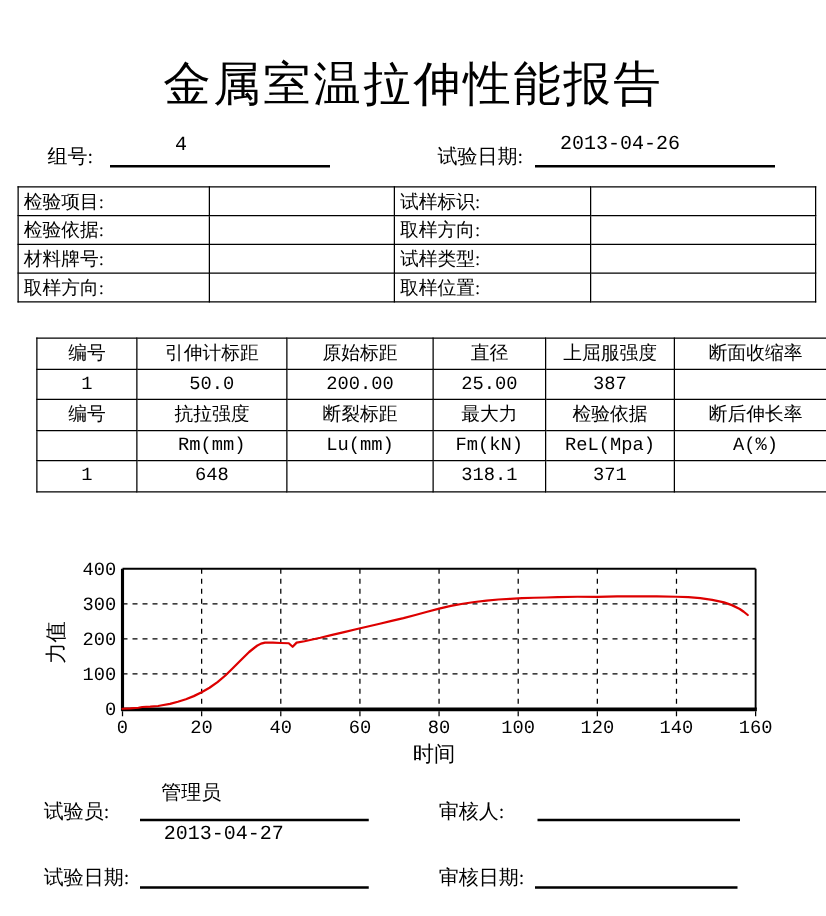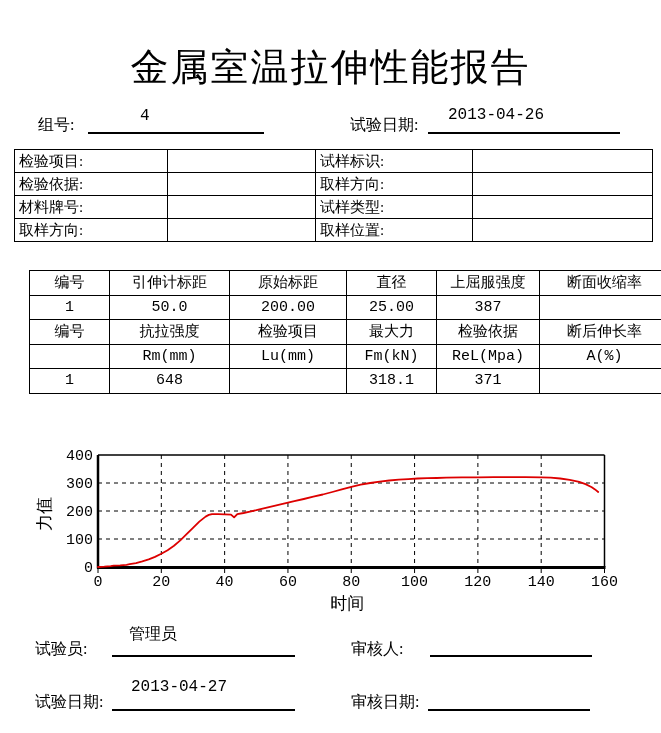--- a/index.html
+++ b/index.html
@@ -100,21 +100,21 @@
       <td>1</td>
       <td>50.0</td>
       <td>200.00</td>
       <td>25.00</td>
       <td>387</td>
       <td></td>
     </tr>
     <tr>
       <td>编号</td>
       <td>抗拉强度</td>
-      <td>检验项目</td>
+      <td>断裂标距</td>
       <td>最大力</td>
       <td>检验依据</td>
       <td>断后伸长率</td>
     </tr>
     <tr class="mono">
       <td></td>
       <td>Rm(mm)</td>
       <td>Lu(mm)</td>
       <td>Fm(kN)</td>
       <td>ReL(Mpa)</td>
@@ -177,19 +177,19 @@
   <div class="lbl" style="left:35px;top:639px;">试验员:</div>
   <div class="fill-line" style="left:112px;top:655px;width:183px;"></div>
   <div class="fill-val cjk" style="left:129px;top:624px;">管理员</div>
 
   <div class="lbl" style="left:351px;top:639px;">审核人:</div>
   <div class="fill-line" style="left:430px;top:655px;width:162px;"></div>
   <div class="fill-val cjk" style="left:445px;top:624px;"></div>
 
   <div class="lbl" style="left:35px;top:692px;">试验日期:</div>
   <div class="fill-line" style="left:112px;top:709px;width:183px;"></div>
-  <div class="fill-val" style="left:131px;top:678px;font-family:Liberation Mono, monospace;">2013-04-27</div>
+  <div class="fill-val" style="left:131px;top:658px;font-family:Liberation Mono, monospace;">2013-04-27</div>
 
   <div class="lbl" style="left:351px;top:692px;">审核日期:</div>
   <div class="fill-line" style="left:428px;top:709px;width:162px;"></div>
   <div class="fill-val" style="left:445px;top:678px;"></div>
 
 </div>
 
 </body></html>

